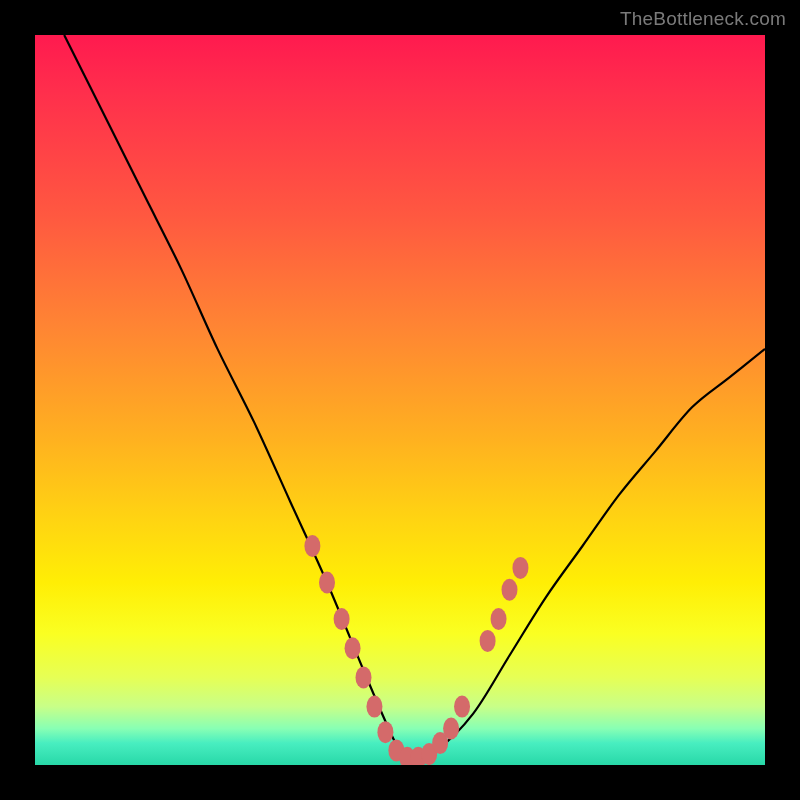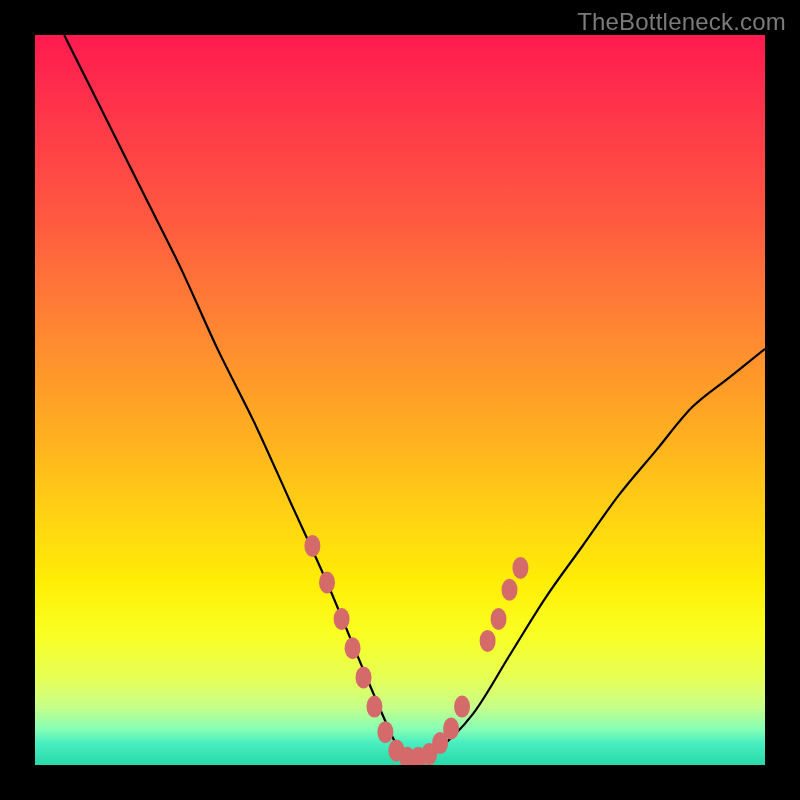--- a/index.html
+++ b/index.html
@@ -36,21 +36,21 @@
       #c8ff88 92%,
       #88ffb4 95%,
       #48eec0 97%,
       #28d8a8 100%);
   }
   .watermark {
     position: absolute;
     top: 8px;
     right: 14px;
     color: #7a7a7a;
-    font-size: 24px;
+    font-size: 19px;
     font-weight: 500;
     letter-spacing: 0.2px;
     user-select: none;
   }
   svg.overlay {
     position: absolute;
     left: 0;
     top: 0;
     width: 730px;
     height: 730px;

